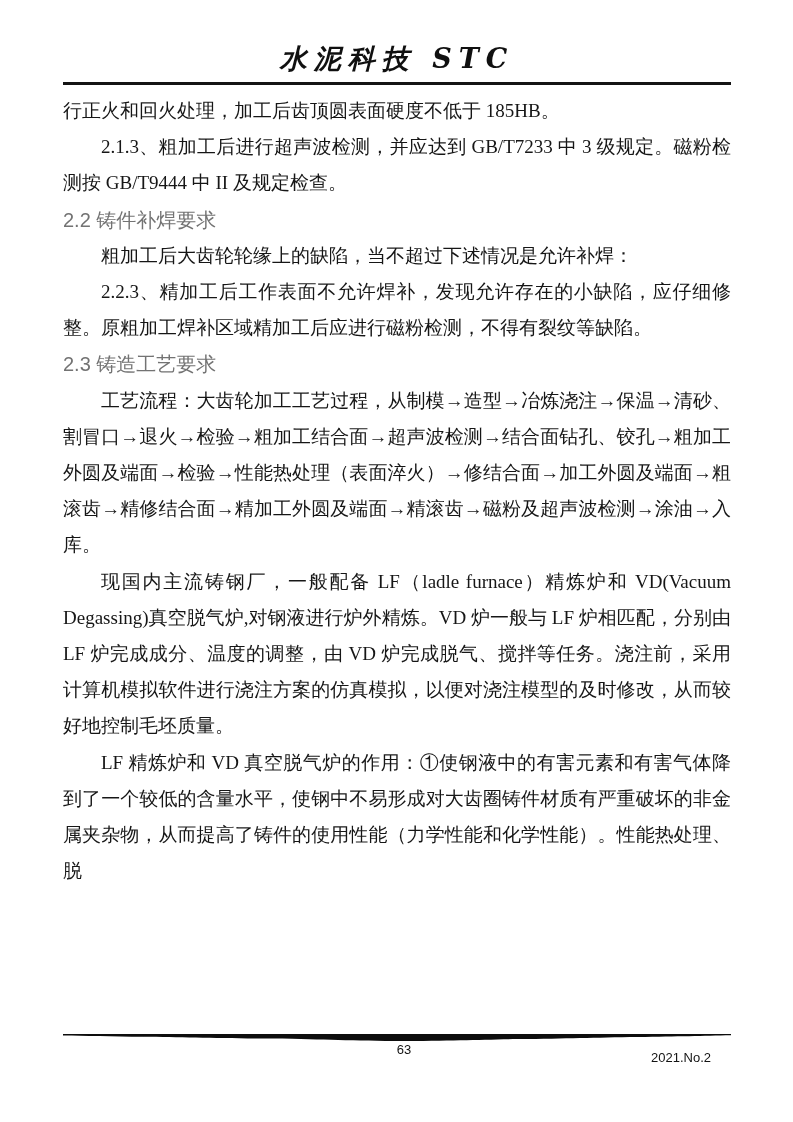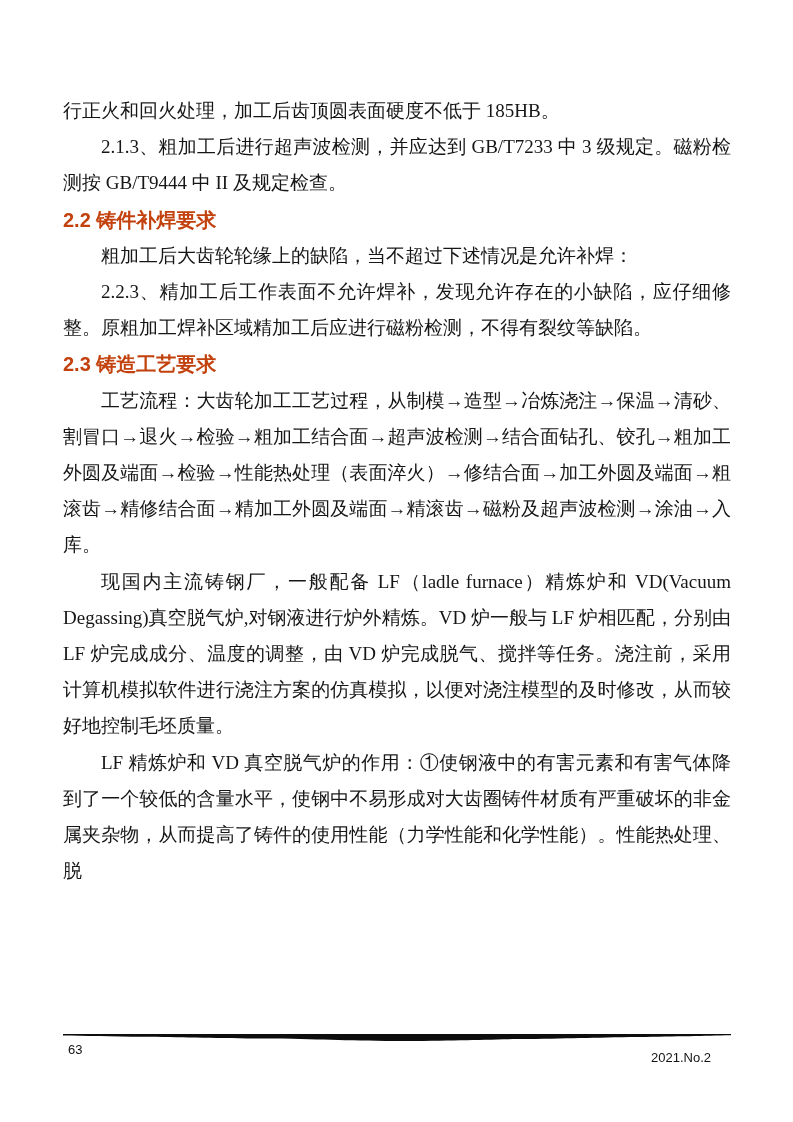--- a/index.html
+++ b/index.html
@@ -54,23 +54,23 @@
     margin: 0;
     text-indent: 2em;
   }
   .para.noindent {
     text-indent: 0;
   }
   .heading {
     margin: 0;
     font-family: "Liberation Sans", "DejaVu Sans", sans-serif;
     font-size: 20px;
-    font-weight: bold;
+    font-weight: normal;
     line-height: 36.2px;
-    color: #c2410c;
+    color: #737373;
     text-align: left;
   }
   
   .footer {
     position: absolute;
     top: 1032px;
     left: 63px;
     width: 668px;
   }
   .footer-rule {
@@ -81,35 +81,39 @@
   .footer-row {
     position: relative;
     margin-top: 0px;
     height: 18px;
     font-family: "Liberation Sans", "DejaVu Sans", sans-serif;
     font-size: 13px;
     color: #131313;
   }
   .page-number {
     position: absolute;
-    left: 5px;
+    left: 14px;
     right: 0;
-    text-align: left;
+    text-align: center;
   }
   .issue {
     position: absolute;
     right: 20px;
     top: 8px;
   }
 </style>
 </head>
 <body>
 
 <div class="page">
 
+  <div class="header">
+    <div class="journal-title">水泥科技 STC</div>
+    <div class="header-rule"></div>
+  </div>
 
   <div class="body-text">
     <p class="para noindent">行正火和回火处理，加工后齿顶圆表面硬度不低于 185HB。</p>
     <p class="para">2.1.3、粗加工后进行超声波检测，并应达到 GB/T7233 中 3 级规定。磁粉检测按 GB/T9444 中 II 及规定检查。</p>
     <h2 class="heading">2.2 铸件补焊要求</h2>
     <p class="para">粗加工后大齿轮轮缘上的缺陷，当不超过下述情况是允许补焊：</p>
     <p class="para">2.2.3、精加工后工作表面不允许焊补，发现允许存在的小缺陷，应仔细修整。原粗加工焊补区域精加工后应进行磁粉检测，不得有裂纹等缺陷。</p>
     <h2 class="heading">2.3 铸造工艺要求</h2>
     <p class="para">工艺流程：大齿轮加工工艺过程，从制模→造型→冶炼浇注→保温→清砂、割冒口→退火→检验→粗加工结合面→超声波检测→结合面钻孔、铰孔→粗加工外圆及端面→检验→性能热处理（表面淬火）→修结合面→加工外圆及端面→粗滚齿→精修结合面→精加工外圆及端面→精滚齿→磁粉及超声波检测→涂油→入库。</p>
     <p class="para">现国内主流铸钢厂，一般配备 LF（ladle furnace）精炼炉和 VD(Vacuum Degassing)真空脱气炉,对钢液进行炉外精炼。VD 炉一般与 LF 炉相匹配，分别由 LF 炉完成成分、温度的调整，由 VD 炉完成脱气、搅拌等任务。浇注前，采用计算机模拟软件进行浇注方案的仿真模拟，以便对浇注模型的及时修改，从而较好地控制毛坯质量。</p>

